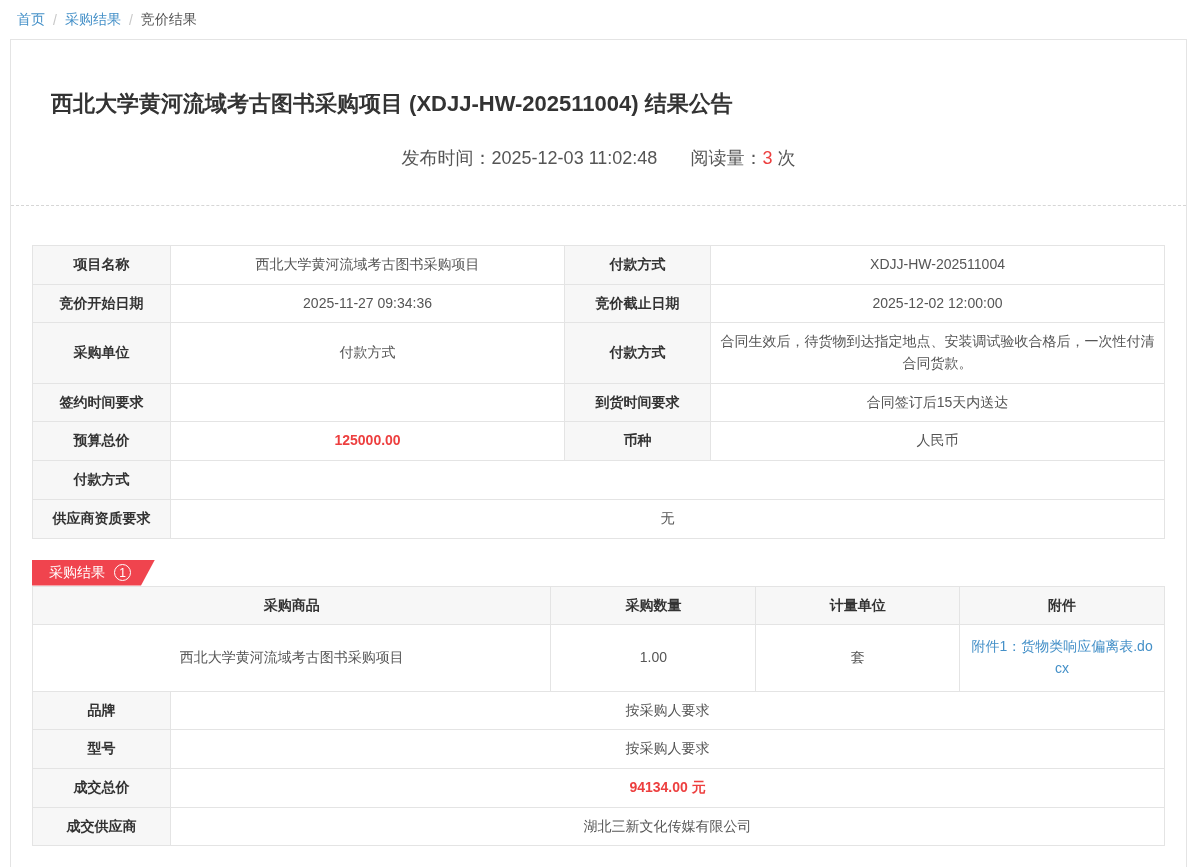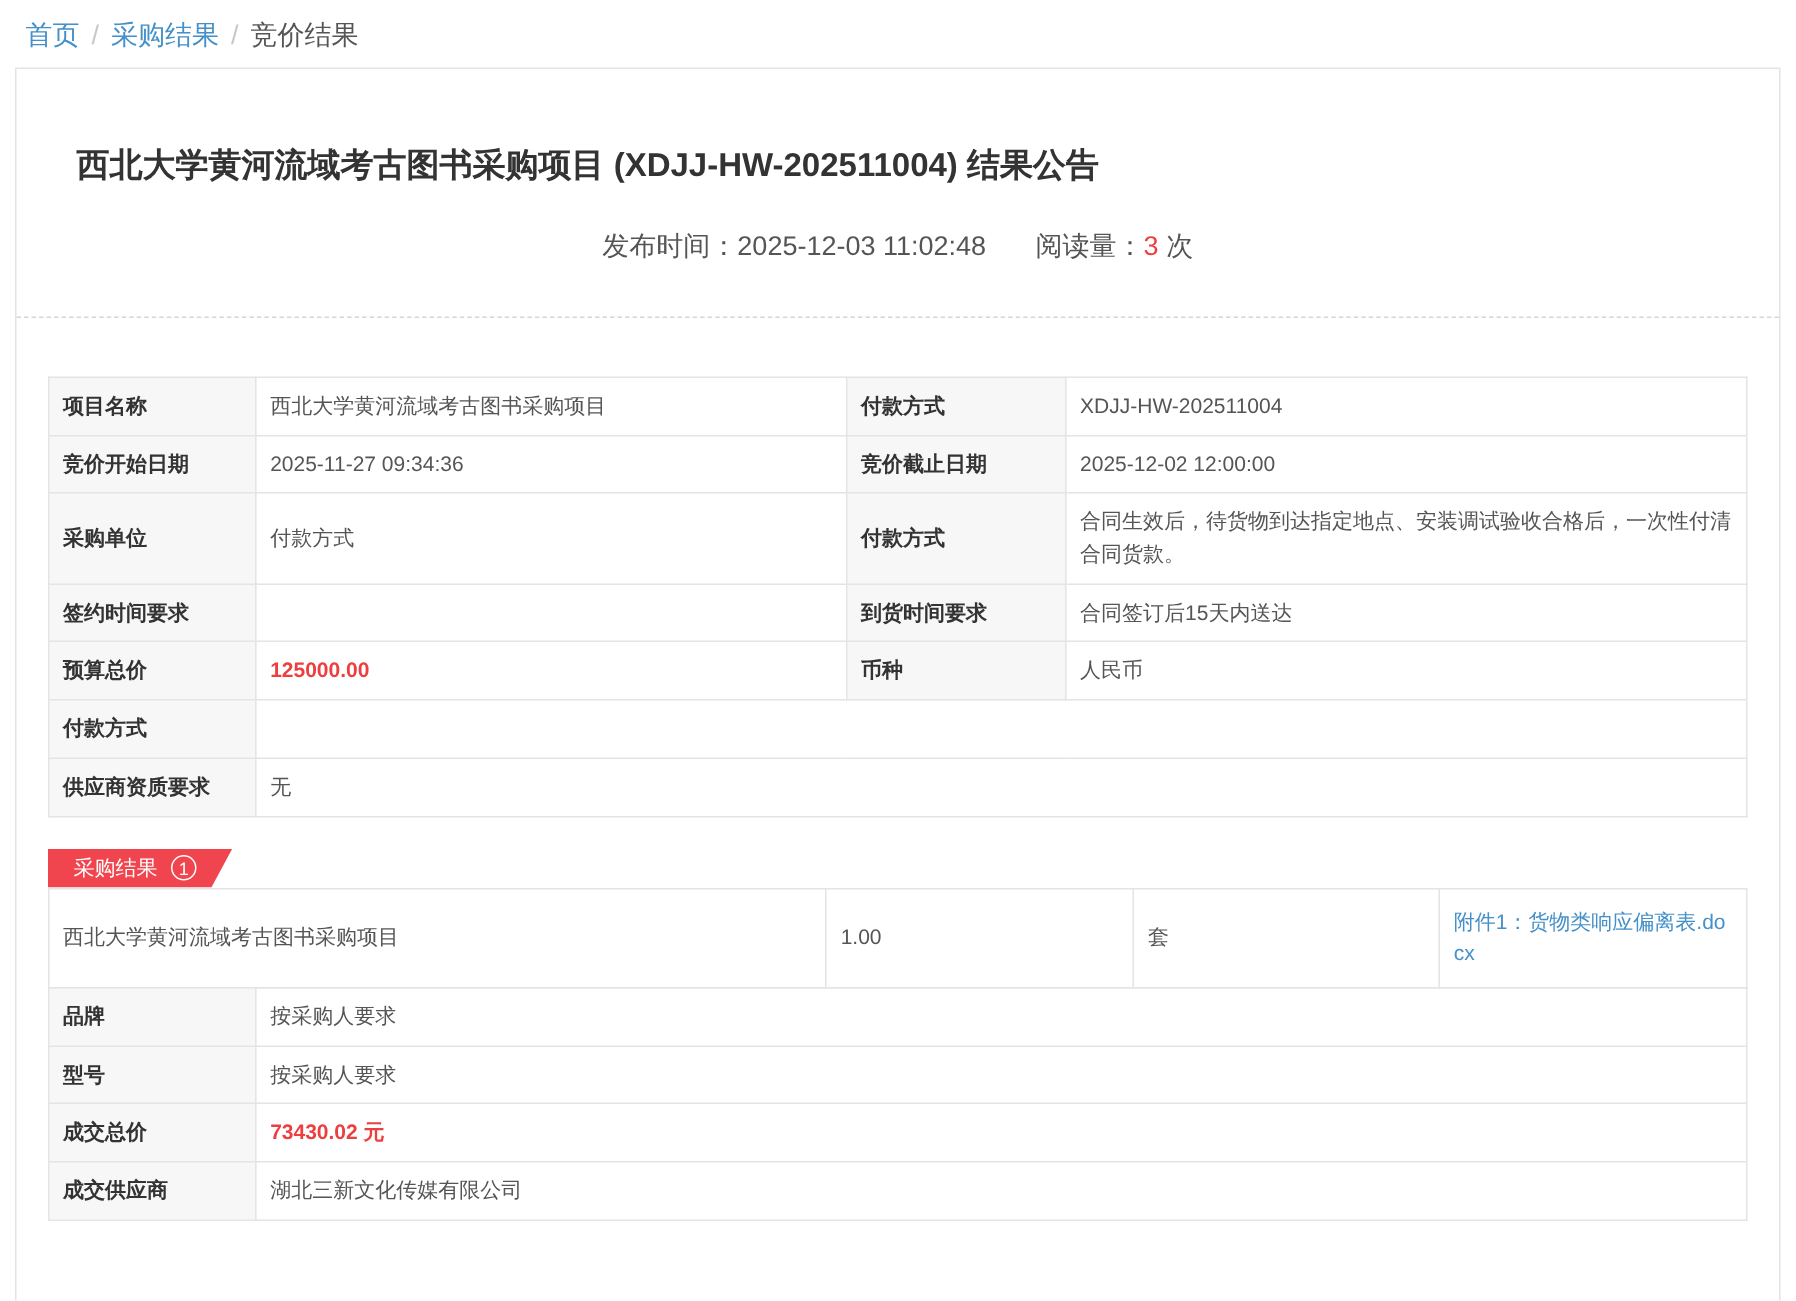--- a/index.html
+++ b/index.html
@@ -5,21 +5,21 @@
   * { box-sizing: border-box; margin: 0; padding: 0; }
   html, body {
     width: 1197px; height: 867px;
     background: #fff;
     font-family: "Liberation Sans", "DejaVu Sans", sans-serif;
     overflow: hidden;
   }
   
   .breadcrumb {
     padding: 11px 0 10px 17px;
-    font-size: 18px;
+    font-size: 14px;
     color: #888;
     display: flex;
     align-items: center;
     gap: 8px;
   }
   .breadcrumb a { color: #4490c8; text-decoration: none; cursor: pointer; }
   .breadcrumb .sep { color: #c8c8c8; }
   .breadcrumb .current { color: #555; }
 
   
@@ -59,21 +59,21 @@
     table-layout: fixed;
     font-size: 14px;
   }
   .info-table { margin-top: 39px; }
   td, th {
     border: 1px solid #e4e4e4;
     padding: 8px 9px;
     color: #555;
     line-height: 1.55;
     vertical-align: middle;
-    text-align: left;
+    text-align: center;
     word-break: break-all;
   }
   td.label, th.header {
     background: #f7f7f7;
     color: #333;
     font-weight: bold;
   }
   .info-table td { height: 36px; }
   .red-value { color: #ed3f3f; font-weight: bold; }
 
@@ -189,20 +189,26 @@
   </div>
 
   <table class="result-table">
     <colgroup>
         <col style="width:45.8%">
         <col style="width:18.1%">
         <col style="width:18%">
         <col style="width:18.1%">
       </colgroup>
     <tbody>
+      <tr>
+        <th class="header">采购商品</th>
+        <th class="header">采购数量</th>
+        <th class="header">计量单位</th>
+        <th class="header">附件</th>
+      </tr>
       <tr class="product-row">
         <td>西北大学黄河流域考古图书采购项目</td>
         <td>1.00</td>
         <td>套</td>
         <td><a class="attachment-link">附件1：货物类响应偏离表.docx</a></td>
       </tr>
     </tbody>
   </table>
 
   <table class="detail-table">
@@ -214,21 +220,21 @@
       <tr>
         <td class="label">品牌</td>
         <td>按采购人要求</td>
       </tr>
       <tr>
         <td class="label">型号</td>
         <td>按采购人要求</td>
       </tr>
       <tr>
         <td class="label">成交总价</td>
-        <td><span class="red-value">73430.02 元</span></td>
+        <td><span class="red-value">94134.00 元</span></td>
       </tr>
       <tr>
         <td class="label">成交供应商</td>
         <td>湖北三新文化传媒有限公司</td>
       </tr>
 
     </tbody>
   </table>
 
 </main>

